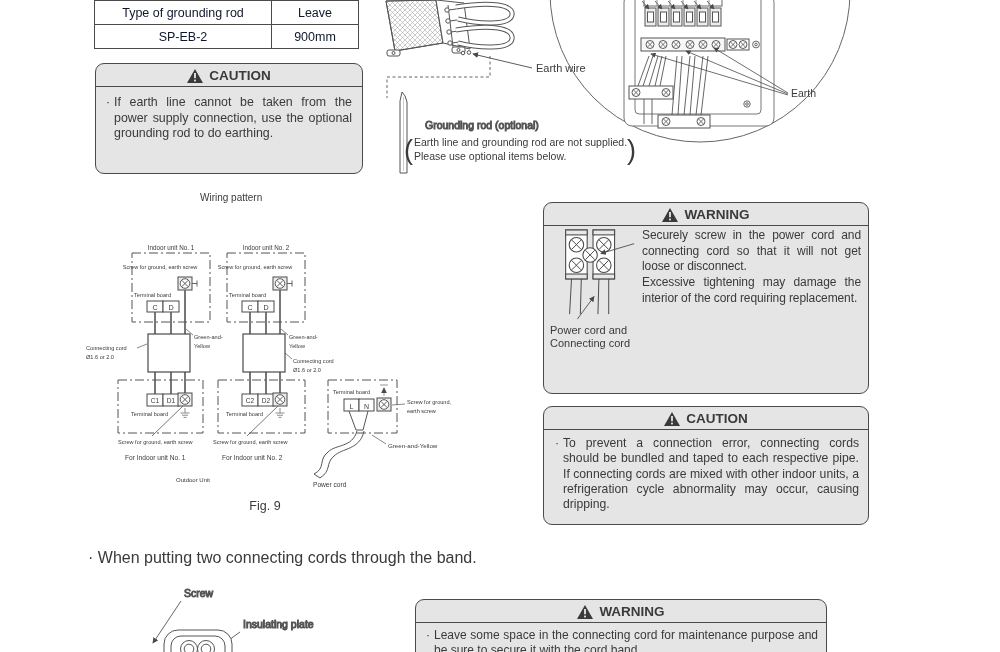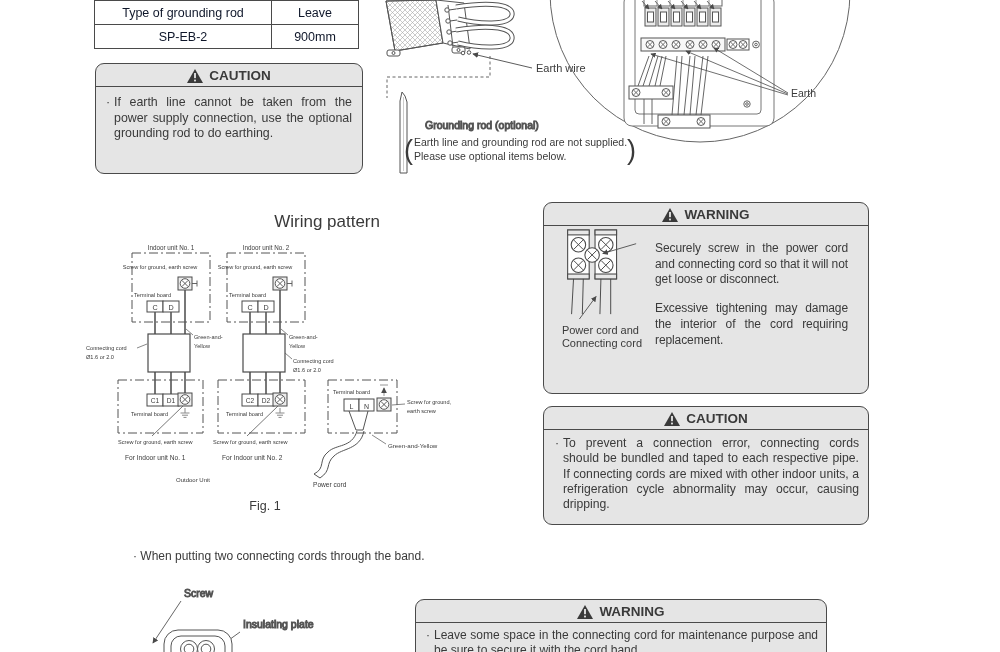--- a/index.html
+++ b/index.html
@@ -16,27 +16,27 @@
   .note-header{display:flex;align-items:center;justify-content:center;gap:6px;
                font-weight:bold;font-size:13.5px;padding:4px 0 3px;border-bottom:1.3px solid #4a4a4a;color:#3a3a3a;}
   .note-body{padding:8px 10px 6px 6px;font-size:12.4px;line-height:15.5px;color:#3a3a3a;}
   .bullet-row{display:flex;}
   .bullet-char{flex:none;width:12px;text-align:center;}
   .bullet-body{flex:1;text-align:justify;}
   .tri{flex:none;display:block;}
   
   .w-heading{font-weight:bold;font-size:13px;line-height:15.5px;padding:5px 8px 2px 8px;text-align:justify;}
   .w-cols{display:flex;padding:2px 7px 4px 6px;}
-  .w-left{flex:none;width:92px;display:flex;flex-direction:column;align-items:flex-end;}
+  .w-left{flex:none;width:92px;display:flex;flex-direction:column;align-items:flex-start;}
   .w-caption{font-size:11px;line-height:13px;margin-top:2px;}
   .w-right{flex:1;font-size:12px;line-height:15.7px;text-align:justify;letter-spacing:-0.1px;}
-  .w-right p{margin:13px;}
+  .w-right p{margin:0;}
   .caption-text{font-size:12.5px;}
-  .titleblock{position:absolute;z-index:2;text-align:right;font-size:17px;line-height:17px;margin-top:24px;}
-  .smallnote{position:absolute;z-index:2;font-size:12px;margin-left:45px;}
+  .titleblock{position:absolute;z-index:2;text-align:left;font-size:10px;line-height:17px;}
+  .smallnote{position:absolute;z-index:2;font-size:16px;}
 </style>
 </head>
 <body>
 
 <div id="page">
 
   <svg id="diagram-layer" viewBox="0 0 1000 652">
     <defs>
       <marker id="arr" viewBox="0 0 8 8" refX="7" refY="4" markerWidth="6.5" markerHeight="6.5" orient="auto-start-reverse">
         <path d="M0,0 L8,4 L0,8 Z" fill="#4a4a4a"></path>
@@ -336,21 +336,21 @@
         <span class="bullet-char">·</span>
         <span class="bullet-body">If earth line cannot be taken from the power supply connection, use the optional grounding rod to do earthing.</span>
       </div>
     </div>
   </div>
 
   <div class="titleblock" style="left:200px;top:189px;width:180px;">
     <div>Wiring pattern</div>
   </div>
 
-  <div class="abs caption-text" style="left:230px;top:499px;width:70px;text-align:center;">Fig. 1</div>
+  <div class="abs caption-text" style="left:230px;top:499px;width:70px;text-align:center;">Fig. 9</div>
 
   <div class="note-box" style="left:543px;top:202px;width:326px;height:192px;">
     <div class="note-header">
       <svg class="tri" width="16" height="14" viewBox="0 0 16 14">
           <path d="M8 0 L16 14 L0 14 Z" fill="#3a3a3a"></path>
           <rect x="7.2" y="4" width="1.6" height="5.2" fill="#fff"></rect>
           <rect x="7.2" y="10.6" width="1.6" height="1.8" fill="#fff"></rect>
         </svg>
       <span>WARNING</span>
     </div>

